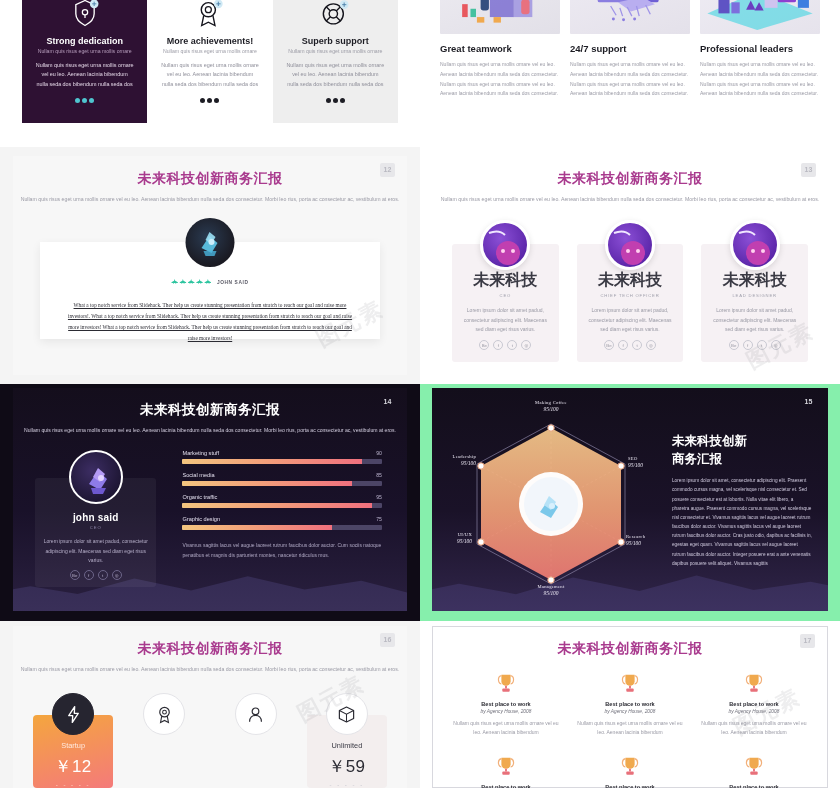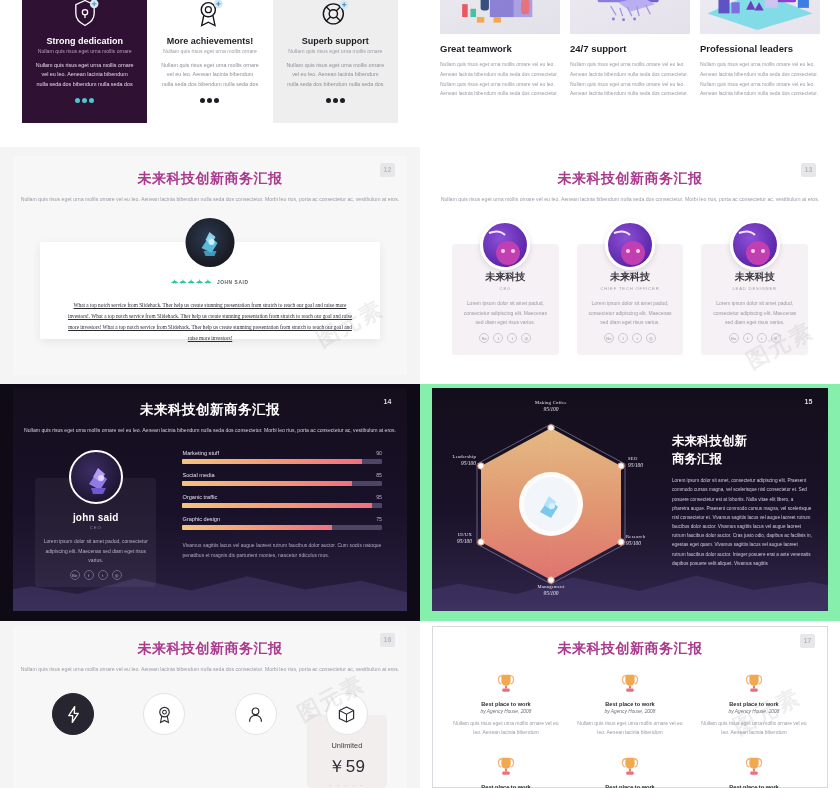--- a/index.html
+++ b/index.html
@@ -77,21 +77,21 @@
   .sD .inner { position: absolute; left: 12px; top: 9px; right: 12px; bottom: 9px; background:#fff; }
   .sD .ttl { font-size: 14px; text-align: center; margin-top: 14px; }
   .sD .sub { font-size: 5.2px; text-align: center; margin-top: 7px; line-height: 1.85; }
   .sD .row { position: absolute; left: 20px; right: 20px; top: 88px; display: flex; gap: 18px; }
   .sD .mcard { flex: 1; background: #f6f1f4; border-radius: 3px;
                padding: 26px 10px 12px; text-align: center; position: relative; }
   .sD .mav { position: absolute; left: 50%; top: -24px; transform: translateX(-50%);
              width: 50px; height: 50px; border-radius: 50%; border: 3px solid #fff;
              background: radial-gradient(circle at 40% 35%, #8b4fd6, #5a25a8 75%);
              box-shadow: 0 2px 6px rgba(0,0,0,.12); overflow: hidden; }
-  .sD .mname { font-size: 10px; font-weight: 700; color: #3a3a44;
+  .sD .mname { font-size: 16px; font-weight: 700; color: #3a3a44;
                font-family: Liberation Serif, serif; }
   .sD .mrole { font-size: 4.2px; color: #a0a0ac; letter-spacing: .8px; margin-top: 2px; }
   .sD .mbody { font-size: 5px; color: #9a9aa5; line-height: 1.9; margin-top: 8px; }
   .sD .socials { display: flex; justify-content: center; gap: 4px; margin-top: 5px; }
   .sD .socials b { width: 10px; height: 10px; border-radius: 50%; border: .7px solid #c9c9d2;
                    display: block; font-size: 4.4px; line-height: 9px; color: #9a9aa5; font-weight: 400; }
 
   
   .sE { background: #0f0b16; }
   .sE .inner { position: absolute; left: 13px; top: 4px; right: 13px; bottom: 10px;
@@ -583,20 +583,26 @@
         <div class="ttl zh-title">未来科技创新商务汇报</div>
         <div class="sub lorem">Nullam quis risus eget urna mollis ornare vel eu leo. Aenean lacinia bibendum nulla seda dos consectetur. Morbi leo rius, porta ac consectetur ac, vestibulum at eros.</div>
         <div class="row">
 
           <div class="pcol hot">
             <div class="pic">
               <svg viewBox="0 0 24 24">
                   <path d="M13.5 2 L6 13.5 h5 L10.5 22 L18 10.5 h-5 z" fill="none" stroke="#ffffff" stroke-width="1.7" stroke-linejoin="round"></path>
                 </svg>
             </div>
+            <div class="pbox">
+              <div class="pname">Startup</div>
+              <div class="pprice">￥12</div>
+              <div class="pdots">- - - - -</div>
+
+            </div>
           </div>
 
           <div class="pcol">
             <div class="pic">
               <svg viewBox="0 0 24 24">
                   <circle cx="12" cy="9" r="6" fill="none" stroke="#2b2b33" stroke-width="1.5"></circle>
                   <circle cx="12" cy="9" r="2.4" fill="none" stroke="#2b2b33" stroke-width="1.3"></circle>
                   <path d="M8.5 14 L7 22 L12 19.5 L17 22 L15.5 14" fill="none" stroke="#2b2b33" stroke-width="1.4"></path>
                 </svg>
             </div>

